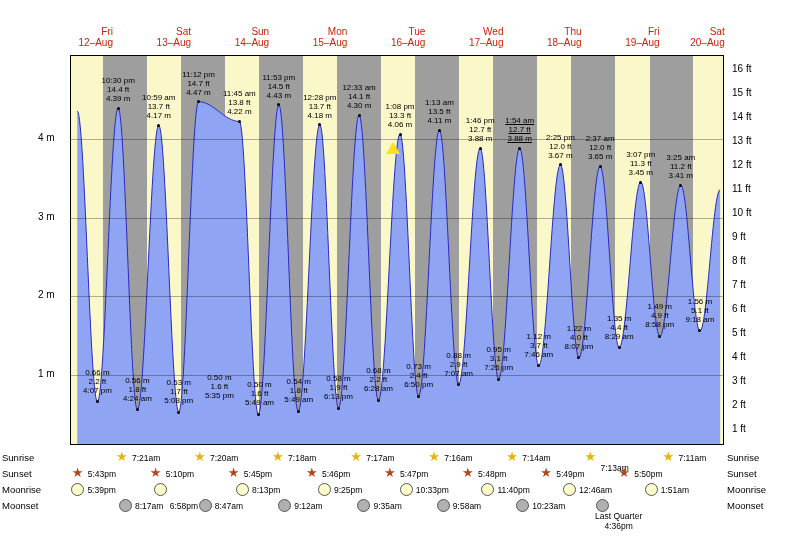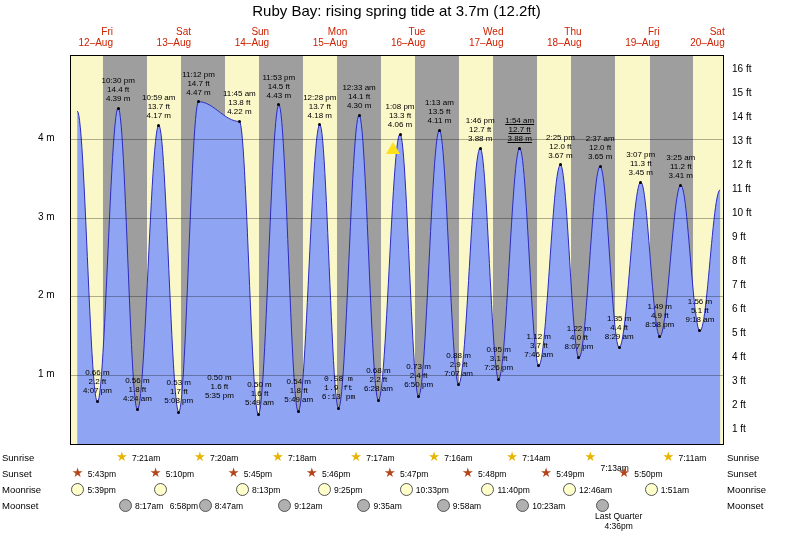--- a/index.html
+++ b/index.html
@@ -146,21 +146,20 @@
     border-left: 7px solid transparent;
     border-right: 7px solid transparent;
     border-bottom: 12px solid #ffe11a;
   }
 </style>
 </head>
 <body>
 
 <div id="root">
 
-  <div class="title">Ruby Bay: rising  spring tide at 3.7m (12.2ft)</div>
 
   <div id="plot">
       <div class="night" style="left: 31.6154px; width: 44.3592px;"></div>
       <div class="night" style="left: 109.759px; width: 44.2507px;"></div>
       <div class="night" style="left: 187.903px; width: 44.0881px;"></div>
       <div class="night" style="left: 266.047px; width: 43.9796px;"></div>
       <div class="night" style="left: 344.191px; width: 43.8711px;"></div>
       <div class="night" style="left: 422.334px; width: 43.7085px;"></div>
       <div class="night" style="left: 500.478px; width: 43.6px;"></div>
       <div class="night" style="left: 578.622px; width: 43.4373px;"></div>
@@ -258,21 +257,21 @@
 5:08 pm</div>
       <div class="ann" style="left: 121.37px; top: 316.606px;">0.50 m
 1.6 ft
 5:35 pm</div>
       <div class="ann" style="left: 161.554px; top: 324.485px;">0.50 m
 1.6 ft
 5:49 am</div>
       <div class="ann" style="left: 200.761px; top: 321.333px;">0.54 m
 1.8 ft
 5:49 am</div>
-      <div class="ann" style="left: 240.522px; top: 318.182px; font-family: Liberation Mono, monospace;">0.58 m
+      <div class="ann" style="left: 240.522px; top: 318.182px;">0.58 m
 1.9 ft
 6:13 pm</div>
       <div class="ann" style="left: 280.38px; top: 310.303px;">0.68 m
 2.2 ft
 6:28 am</div>
       <div class="ann" style="left: 320.596px; top: 306.364px;">0.73 m
 2.4 ft
 6:50 pm</div>
       <div class="ann" style="left: 360.584px; top: 294.545px;">0.88 m
 2.9 ft

